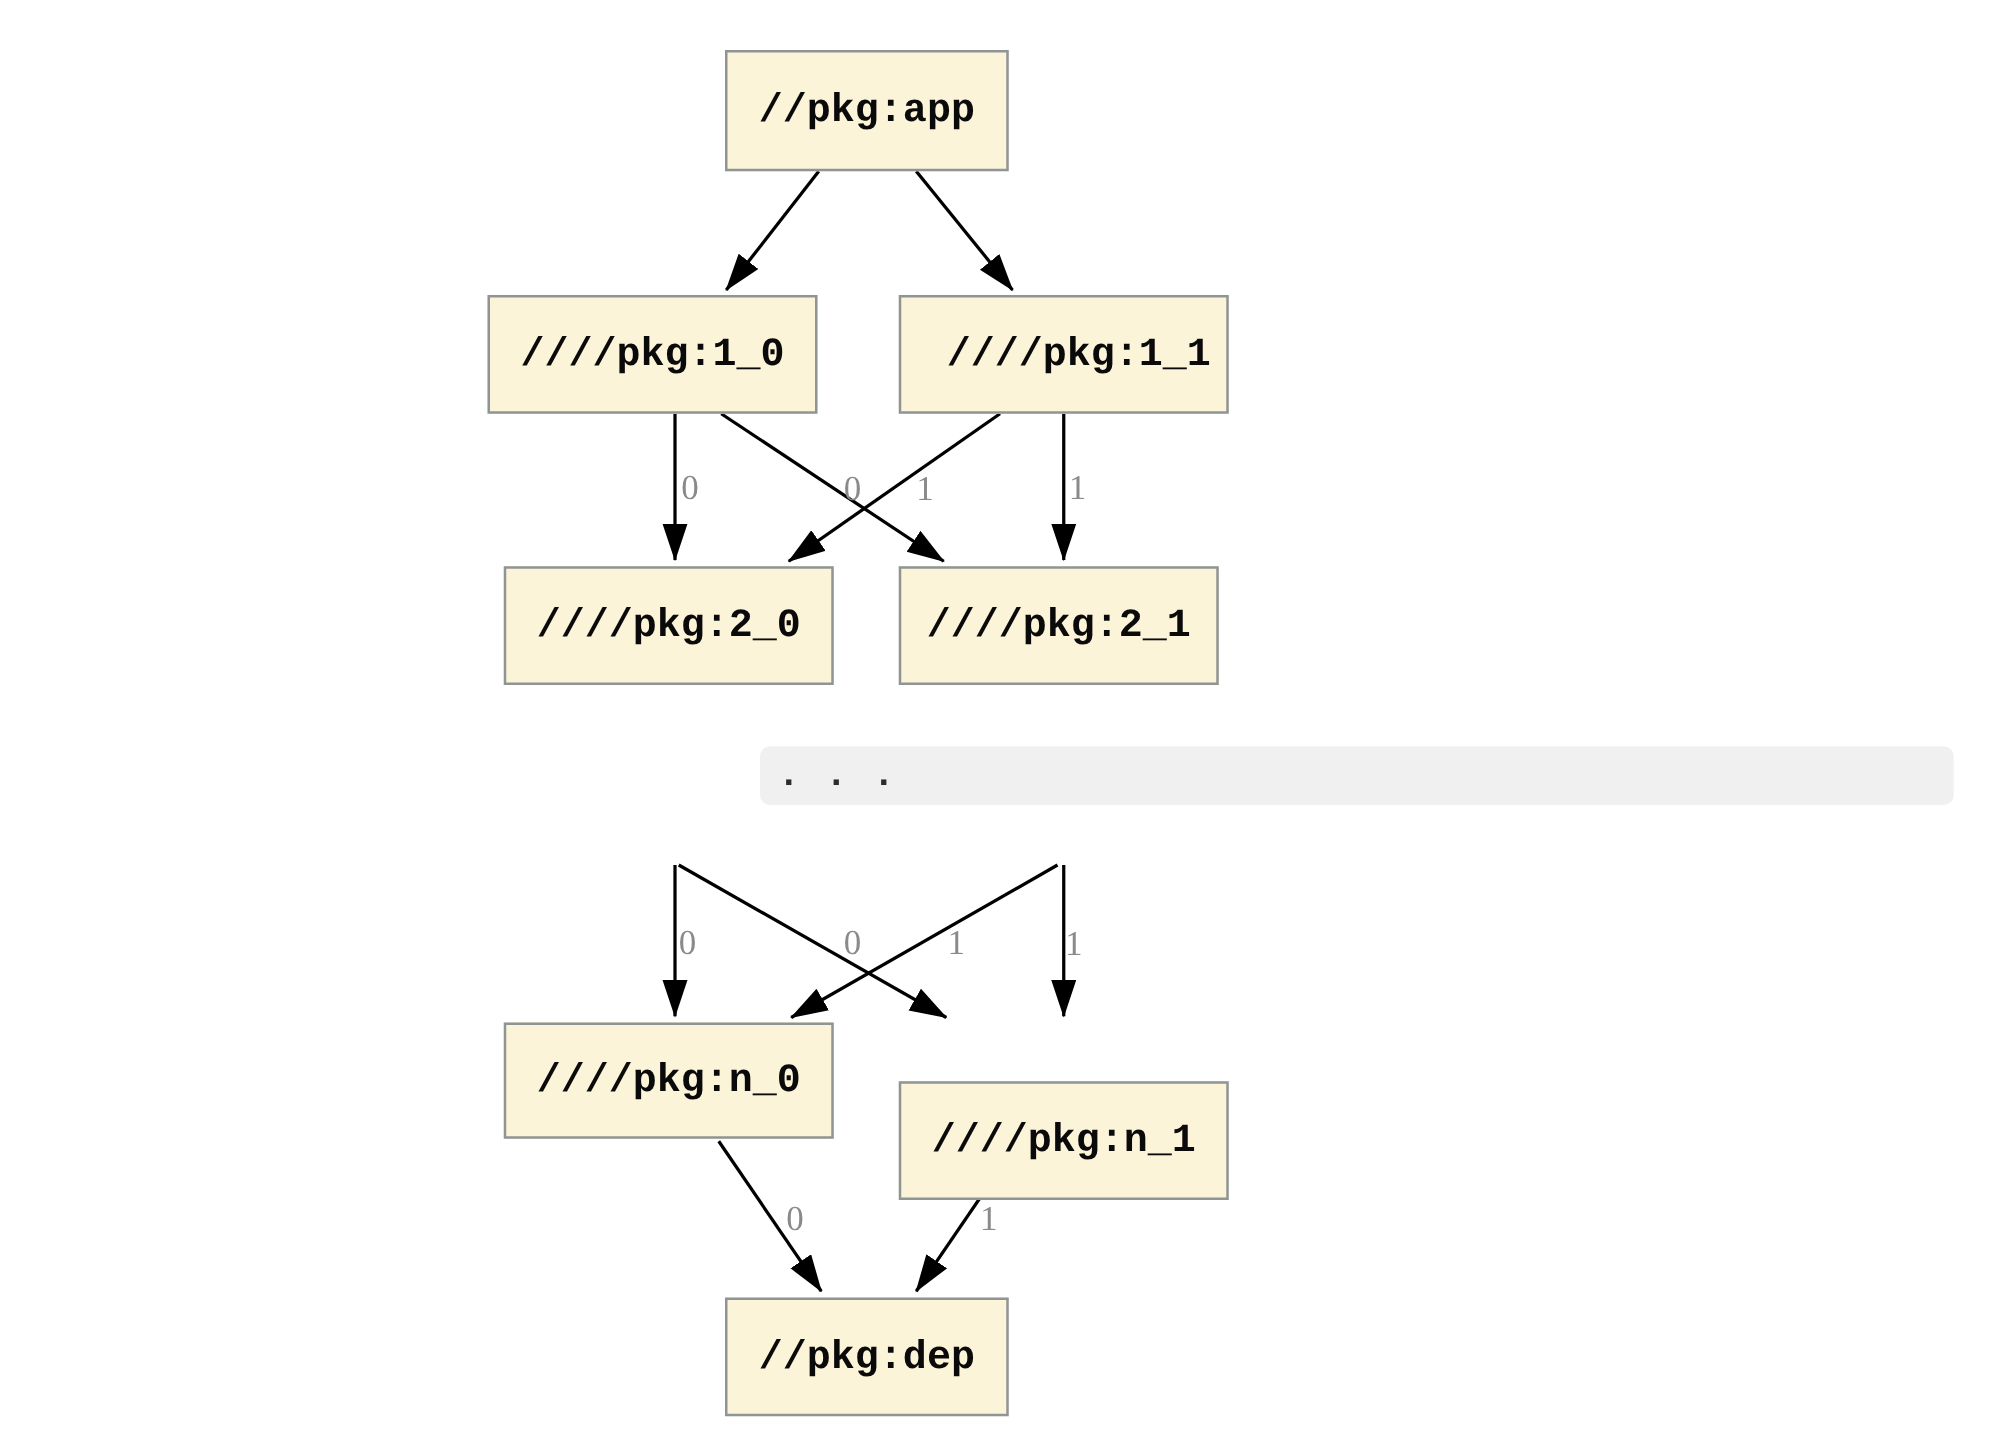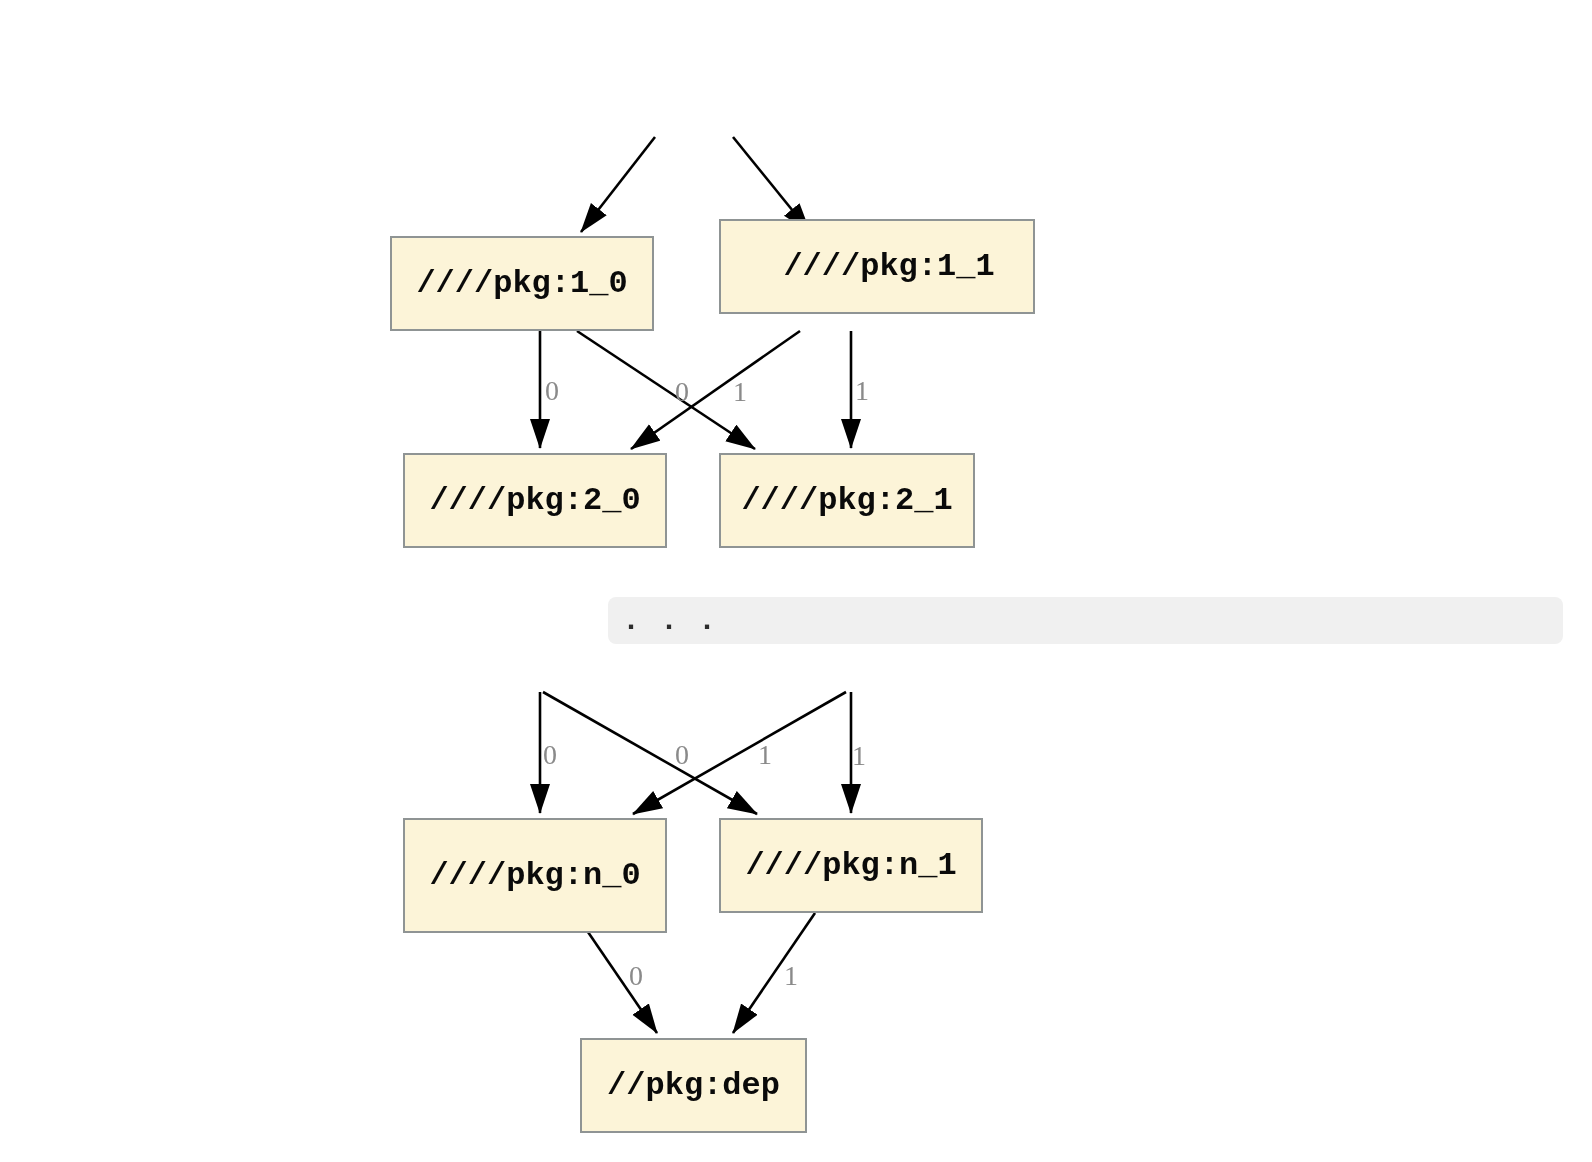--- a/index.html
+++ b/index.html
@@ -35,25 +35,25 @@
   }
   .node span {
     font-family: "Liberation Mono", monospace;
     font-weight: 700;
     font-size: 32px;
     color: var(--c-node-text);
     white-space: pre;
   }
   .node-app  { left: 580px; top: 40px;   width: 227px; height: 97px; }
   .node-1_0  { left: 390px; top: 236px;  width: 264px; height: 95px; }
-  .node-1_1  { left: 719px; top: 219px;  width: 316px; height: 95px; padding-left: 24px; }
+  .node-1_1  { left: 719px; top: 236px;  width: 264px; height: 95px; padding-left: 24px; }
   .node-2_0  { left: 403px; top: 453px;  width: 264px; height: 95px; }
   .node-2_1  { left: 719px; top: 453px;  width: 256px; height: 95px; }
-  .node-n_0  { left: 403px; top: 818px;  width: 264px; height: 115px; align-items: center; }
-  .node-n_1  { left: 719px; top: 818px;  width: 264px; height: 95px; }
+  .node-n_0  { left: 403px; top: 818px;  width: 264px; height: 93px; align-items: center; }
+  .node-n_1  { left: 719px; top: 865px;  width: 264px; height: 95px; }
   .node-dep  { left: 580px; top: 1038px; width: 227px; height: 95px; }
   .edge-label {
     position: absolute;
     transform: translate(-50%, -50%);
     font-family: "Liberation Serif", serif;
     font-weight: 400;
     font-size: 28px;
     color: var(--c-edge-label);
     line-height: 1;
     white-space: pre;
@@ -98,20 +98,23 @@
 
     <line x1="540" y1="692" x2="540" y2="813" marker-end="url(#arrowhead)"></line>
     <line x1="543" y1="692" x2="757" y2="814" marker-end="url(#arrowhead)"></line>
     <line x1="851" y1="692" x2="851" y2="813" marker-end="url(#arrowhead)"></line>
     <line x1="846" y1="692" x2="633" y2="814" marker-end="url(#arrowhead)"></line>
 
     <line x1="575" y1="913" x2="657" y2="1033" marker-end="url(#arrowhead)"></line>
     <line x1="815" y1="913" x2="733" y2="1033" marker-end="url(#arrowhead)"></line>
   </svg>
 
+  <div class="node node-app">
+    <span>//pkg:app</span>
+  </div>
   <div class="node node-1_0">
     <span>////pkg:1_0</span>
   </div>
   <div class="node node-1_1">
     <span>////pkg:1_1</span>
   </div>
   <div class="node node-2_0">
     <span>////pkg:2_0</span>
   </div>
   <div class="node node-2_1">

